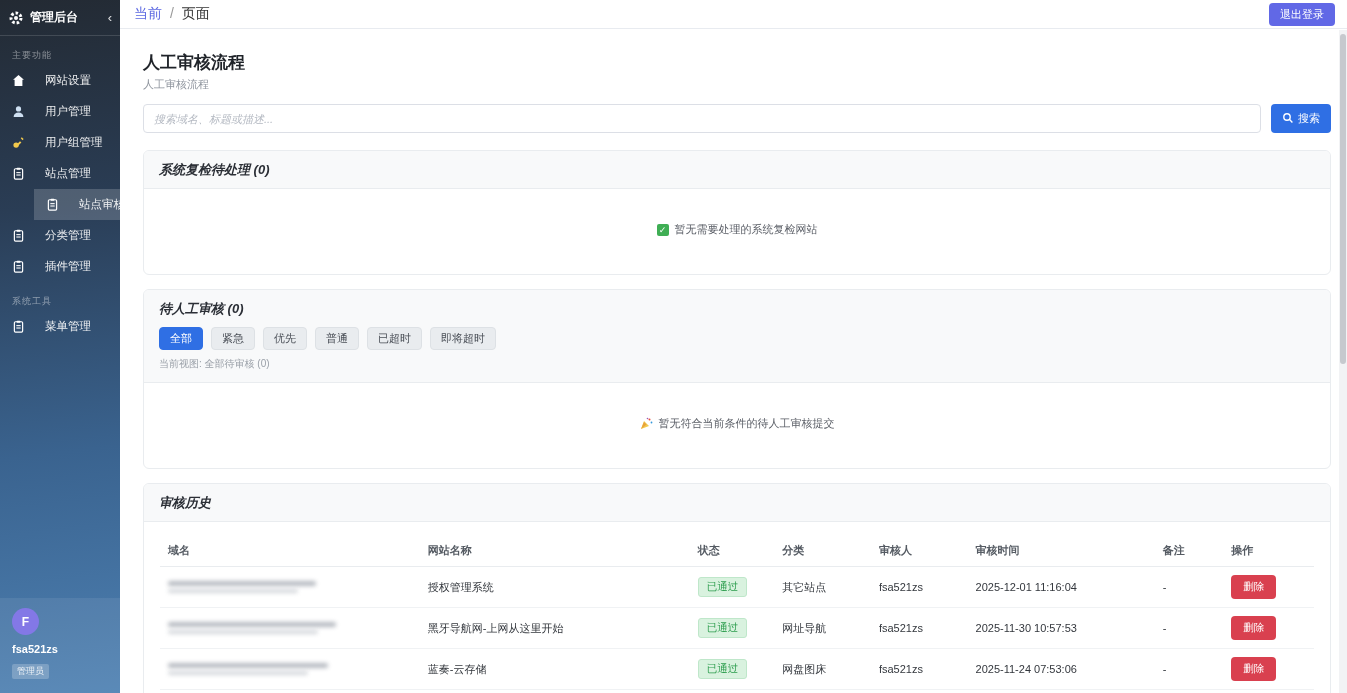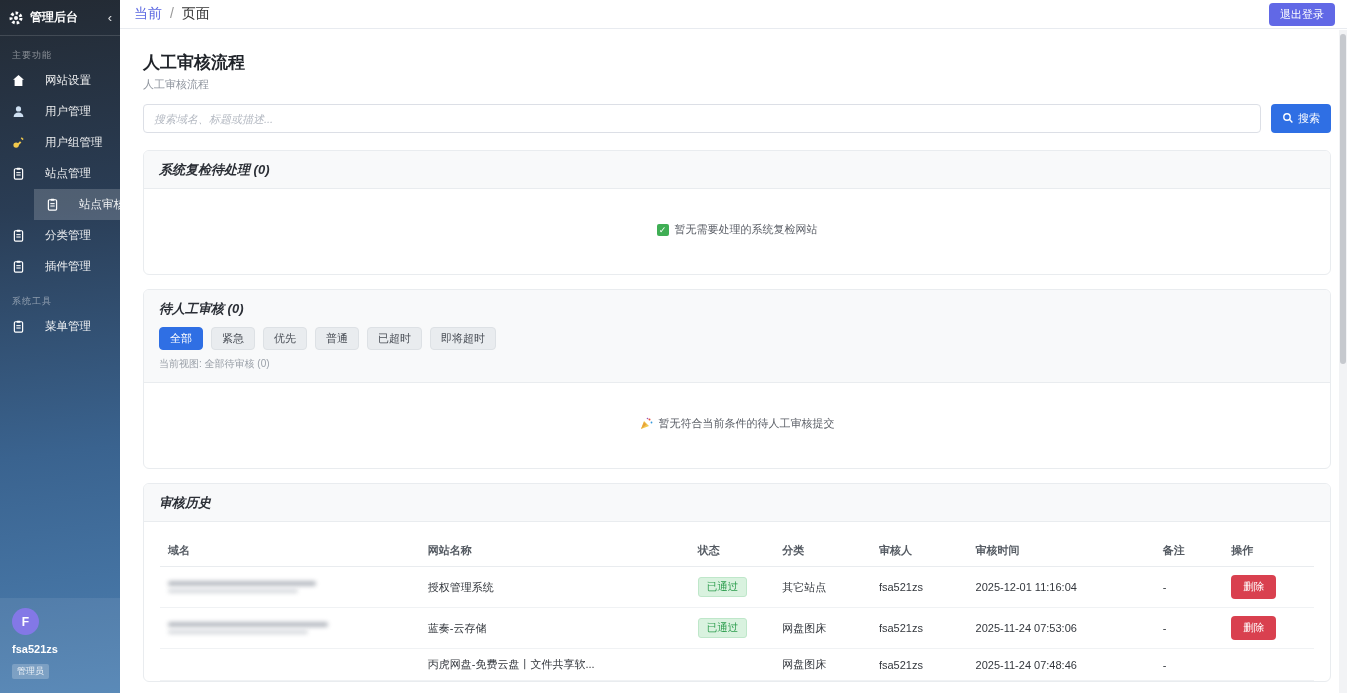--- a/index.html
+++ b/index.html
@@ -273,20 +273,33 @@
                 <td>授权管理系统</td>
                 <td><span class="status-badge">已通过</span></td>
                 <td>其它站点</td>
                 <td>fsa521zs</td>
                 <td>2025-12-01 11:16:04</td>
                 <td>-</td>
                 <td><button class="delete-btn">删除</button></td>
               </tr>
               <tr>
                 <td>
+                    <div class="blurline" style="width:168px"></div>
+                    <div class="blurline sub" style="width:150px"></div>
+                  </td>
+                <td>黑牙导航网-上网从这里开始</td>
+                <td><span class="status-badge">已通过</span></td>
+                <td>网址导航</td>
+                <td>fsa521zs</td>
+                <td>2025-11-30 10:57:53</td>
+                <td>-</td>
+                <td><button class="delete-btn">删除</button></td>
+              </tr>
+              <tr>
+                <td>
                     <div class="blurline" style="width:160px"></div>
                     <div class="blurline sub" style="width:140px"></div>
                   </td>
                 <td>蓝奏-云存储</td>
                 <td><span class="status-badge">已通过</span></td>
                 <td>网盘图床</td>
                 <td>fsa521zs</td>
                 <td>2025-11-24 07:53:06</td>
                 <td>-</td>
                 <td><button class="delete-btn">删除</button></td>

